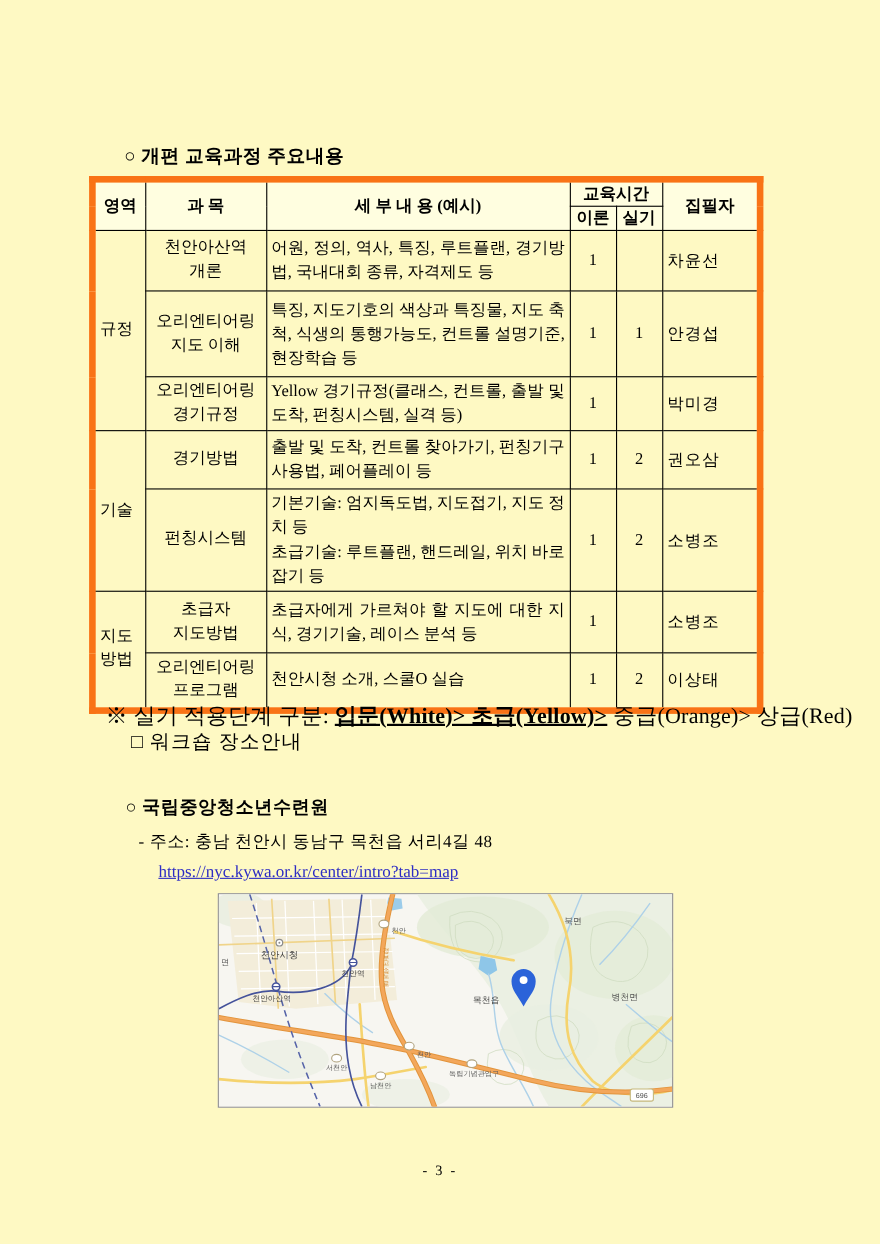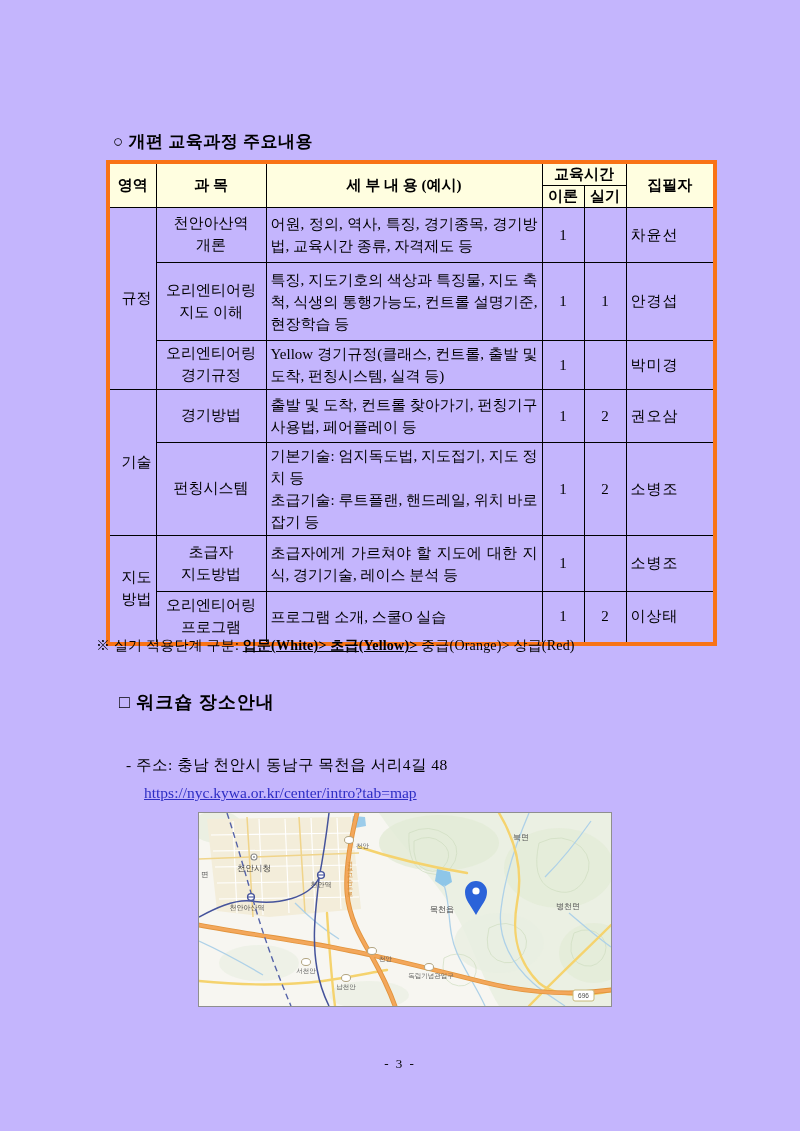--- a/index.html
+++ b/index.html
@@ -1,45 +1,45 @@
 <!DOCTYPE html>
 <html><head>
 <meta charset="utf-8">
 <style>
   html,body{margin:0;padding:0;background:#fff;}
   .page{
-    position:relative;width:800px;height:1131px;background:#c4b5fd;
+    position:relative;width:800px;height:1131px;background:#fef9c3;
     font-family:"Liberation Serif", serif;color:#000;overflow:hidden;
   }
   
   .sec-title1{position:absolute;left:113px;top:130px;font-size:17px;font-weight:bold;letter-spacing:.5px;}
-  .sec-title2{position:absolute;left:95px;top:690px;font-size:18px;font-weight:bold;letter-spacing:1px;padding-left:24px;}
+  .sec-title2{position:absolute;left:95px;top:662px;font-size:18px;font-weight:normal;letter-spacing:1px;padding-left:24px;}
   .sec-title3{position:absolute;left:114px;top:723px;font-size:16.5px;font-weight:bold;letter-spacing:.5px;}
   .addr-line{position:absolute;left:126px;top:755px;font-size:15.5px;letter-spacing:.5px;}
   .map-link{position:absolute;left:144px;top:784px;font-size:15.5px;color:#2d2dc4;text-decoration:underline;text-align:right;}
   .page-num{position:absolute;left:0;top:1056px;width:100%;text-align:center;font-size:13px;letter-spacing:2px;}
 
   
   table.cur{
-    position:absolute;left:106px;top:160px;width:607px;
+    position:absolute;left:81px;top:160px;width:607px;
     border-collapse:collapse;table-layout:fixed;
-    border:4px solid #f97316;font-size:15px;
+    border:6px solid #f97316;font-size:15px;
   }
   table.cur th,table.cur td{border:1px solid #000;padding:2px 4px;vertical-align:middle;}
   table.cur th{background:#fffee0;font-weight:bold;text-align:center;font-size:15px;padding:1px 2px;}
   tr.rh-a{height:21px}tr.rh-b{height:21px}
   tr.r1{height:55px}tr.r2{height:78px}tr.r3{height:48px}
   tr.r4{height:53px}tr.r5{height:87px}tr.r6{height:56px}tr.r7{height:52px}
-  td.area{ text-align:right;word-break:keep-all;line-height:1.45;}
+  td.area{ text-align:left;word-break:keep-all;line-height:1.45;}
   td.subject{text-align:center;word-break:keep-all;line-height:1.45;padding:2px 6px;}
   td.detail{ text-align:justify;word-break:break-all;line-height:22px;padding:3px 7px;white-space:pre-line;}
   td.num{    text-align:center;}
   td.author{ text-align:left;letter-spacing:1px;}
 
-  .note-line{position:absolute;left:96px;top:637px;font-size:14px;letter-spacing:.2px;}
+  .note-line{position:absolute;left:96px;top:637px;font-size:20px;letter-spacing:.2px;}
   .note-line .u-bold{font-weight:bold;text-decoration:underline;}
 
   
   .map-wrap{position:absolute;left:198px;top:812px;width:412px;height:193px;border:1px solid #8f8f8f;background:#f7f6f1;}
   .map-wrap svg{display:block}
   .mlabel{font-family:"Liberation Sans", sans-serif;fill:#4d4d4d;}
   .v-text{writing-mode:vertical-rl;}
 </style>
 </head>
 <body>
@@ -67,21 +67,21 @@
       </tr>
       <tr class="rh-b">
         <th>이론</th>
         <th>실기</th>
       </tr>
     </thead>
     <tbody>
       <tr class="r1">
         <td class="area" rowspan="3">규정</td>
         <td class="subject">천안아산역 개론</td>
-        <td class="detail">어원, 정의, 역사, 특징, 경기종목, 경기방법, 교육시간 종류, 자격제도 등</td>
+        <td class="detail">어원, 정의, 역사, 특징, 루트플랜, 경기방법, 국내대회 종류, 자격제도 등</td>
         <td class="num">1</td>
         <td class="num"></td>
         <td class="author">차윤선</td>
       </tr>
       <tr class="r2">
         <td class="subject">오리엔티어링 지도 이해</td>
         <td class="detail">특징, 지도기호의 색상과 특징물, 지도 축척, 식생의 통행가능도, 컨트롤 설명기준, 현장학습 등</td>
         <td class="num">1</td>
         <td class="num">1</td>
         <td class="author">안경섭</td>
@@ -112,31 +112,32 @@
       <tr class="r6">
         <td class="area" rowspan="2">지도 방법</td>
         <td class="subject">초급자 지도방법</td>
         <td class="detail">초급자에게 가르쳐야 할 지도에 대한 지식, 경기기술, 레이스 분석 등</td>
         <td class="num">1</td>
         <td class="num"></td>
         <td class="author">소병조</td>
       </tr>
       <tr class="r7">
         <td class="subject">오리엔티어링 프로그램</td>
-        <td class="detail">프로그램 소개, 스쿨O 실습</td>
+        <td class="detail">천안시청 소개, 스쿨O 실습</td>
         <td class="num">1</td>
         <td class="num">2</td>
         <td class="author">이상태</td>
       </tr>
     </tbody>
   </table>
 
   <div class="note-line"><span>※ 실기 적용단계 구분: </span><span class="u-bold">입문(White)&gt; 초급(Yellow)&gt;</span><span> 중급(Orange)&gt; 상급(Red)</span></div>
 
   <div class="sec-title2">□ 워크숍 장소안내</div>
+  <div class="sec-title3">○ 국립중앙청소년수련원</div>
   <div class="addr-line">- 주소: 충남 천안시 동남구 목천읍 서리4길 48</div>
   <a class="map-link" href="#">https://nyc.kywa.or.kr/center/intro?tab=map</a>
 
   <div class="map-wrap">
     <svg viewBox="0 0 412 193" width="412" height="193" xmlns="http://www.w3.org/2000/svg">
 
       <rect x="0" y="0" width="412" height="193" fill="#f7f6f1"></rect>
 
       <g>
         <path d="M180,0 L412,0 L412,193 L300,193 C280,160 270,120 250,90 C230,60 200,30 180,0 Z" fill="#e9efe1" opacity="0.9"></path>

